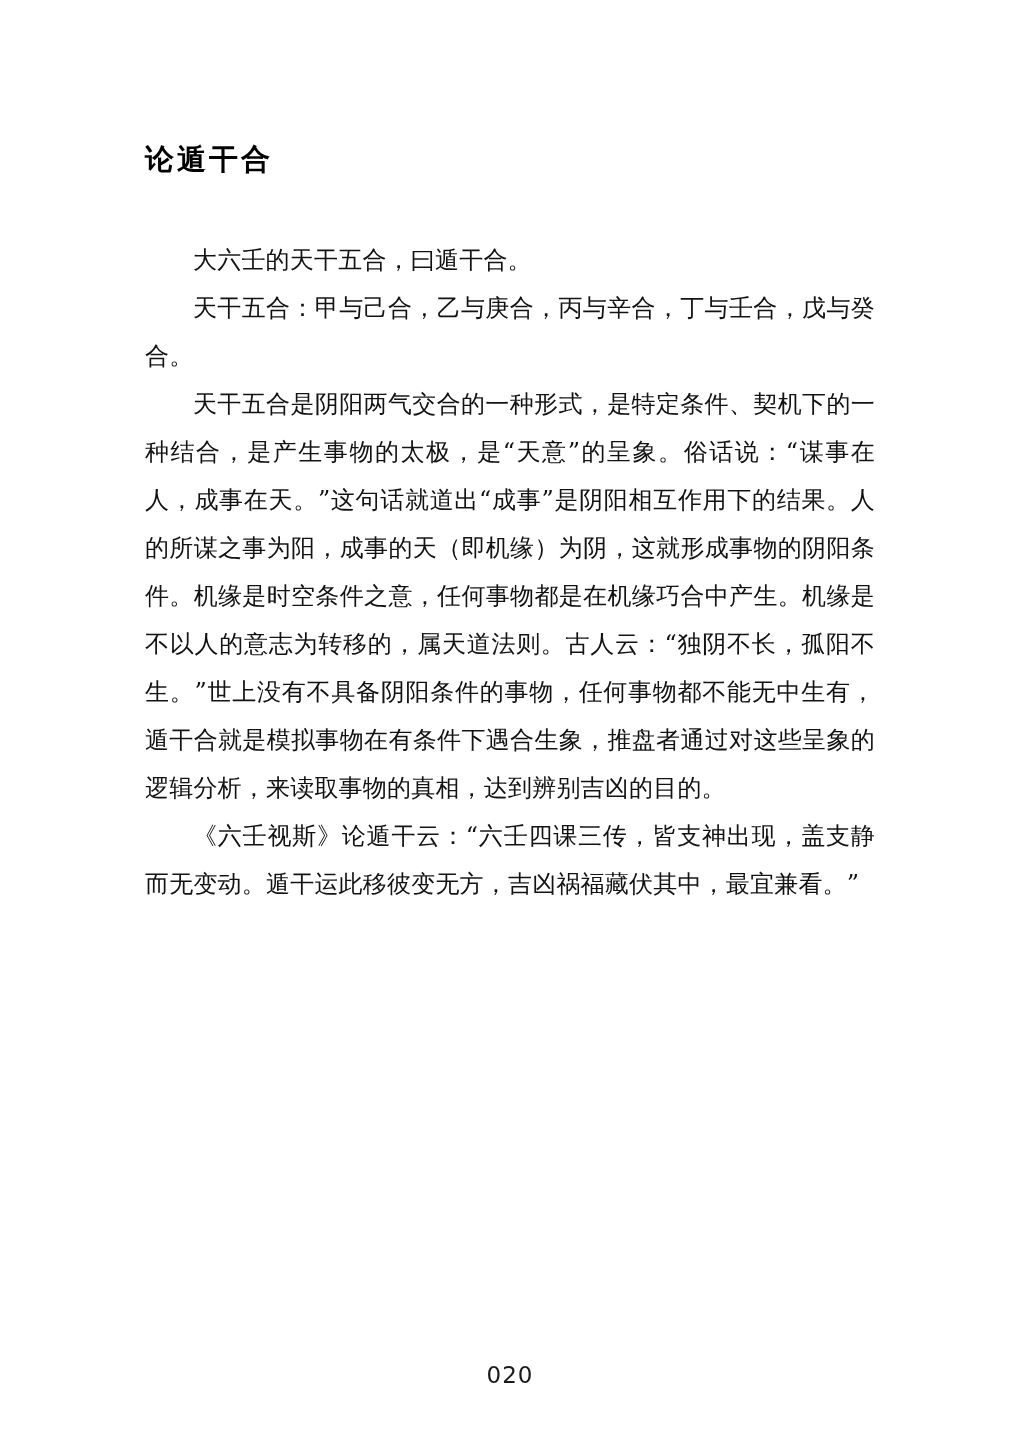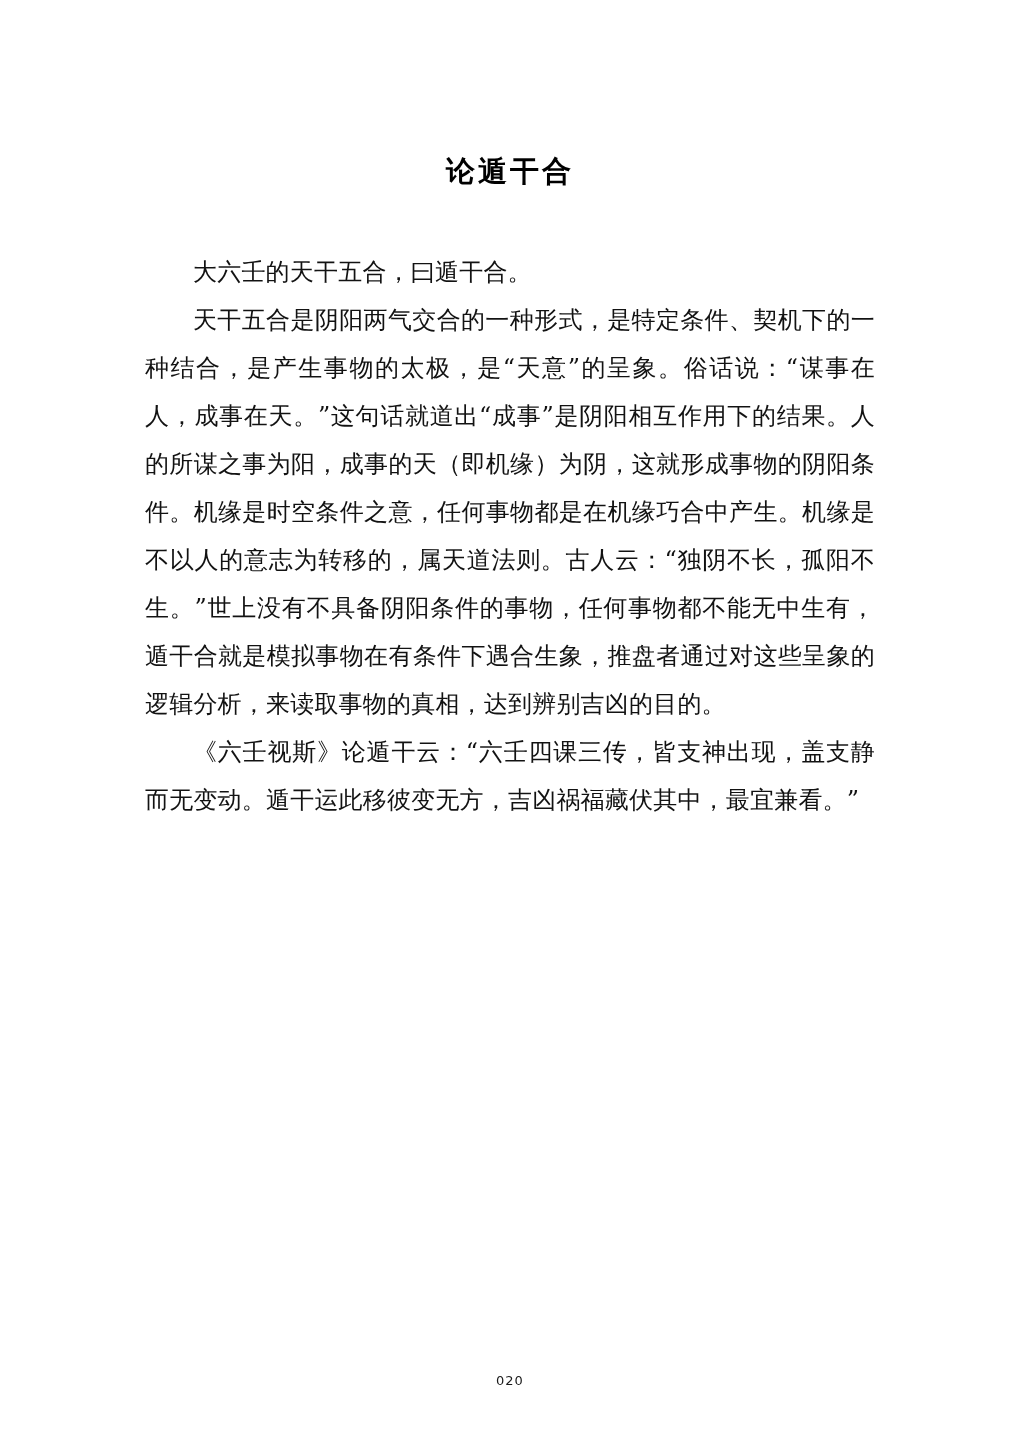--- a/index.html
+++ b/index.html
@@ -24,26 +24,26 @@
     box-sizing: border-box;
     padding: 0;
   }
   .page-inner {
     position: absolute;
     left: 145px;
     top: 140px;
     width: 730px;
   }
   .doc-title {
-    text-align: center;
+    text-align: left;
     font-size: 29px;
     font-weight: bold;
     letter-spacing: 3px;
     font-family: "DejaVu Sans", "Liberation Sans", sans-serif;
-    margin: 12px 0 56px 0;
+    margin: 0 0 56px 0;
     color: #000000;
   }
   .para {
     font-size: 24px;
     line-height: 48px;
     text-align: justify;
     text-justify: inter-ideograph;
     text-indent: 2em;
     margin: 0;
     color: #121212;
@@ -51,30 +51,31 @@
   }
   .para + .para {
     margin-top: 0px;
   }
   .page-number {
     position: absolute;
     left: 0;
     right: 0;
     bottom: 52px;
     text-align: center;
-    font-size: 13px;
+    font-size: 23px;
     font-family: "DejaVu Sans", "Liberation Sans", sans-serif;
     letter-spacing: 1px;
     color: #1a1a1a;
   }
 </style>
 </head>
 <body>
 
 <div class="page">
   <div class="page-inner">
     <h1 class="doc-title">论遁干合</h1>
     <p class="para">大六壬的天干五合，曰遁干合。</p>
+    <p class="para">天干五合：甲与己合，乙与庚合，丙与辛合，丁与壬合，戊与癸合。</p>
     <p class="para">天干五合是阴阳两气交合的一种形式，是特定条件、契机下的一种结合，是产生事物的太极，是“天意”的呈象。俗话说：“谋事在人，成事在天。”这句话就道出“成事”是阴阳相互作用下的结果。人的所谋之事为阳，成事的天（即机缘）为阴，这就形成事物的阴阳条件。机缘是时空条件之意，任何事物都是在机缘巧合中产生。机缘是不以人的意志为转移的，属天道法则。古人云：“独阴不长，孤阳不生。”世上没有不具备阴阳条件的事物，任何事物都不能无中生有，遁干合就是模拟事物在有条件下遇合生象，推盘者通过对这些呈象的逻辑分析，来读取事物的真相，达到辨别吉凶的目的。</p>
     <p class="para">《六壬视斯》论遁干云：“六壬四课三传，皆支神出现，盖支静而无变动。遁干运此移彼变无方，吉凶祸福藏伏其中，最宜兼看。”</p>
   </div>
   <div class="page-number">020</div>
 </div>
 
 </body></html>

